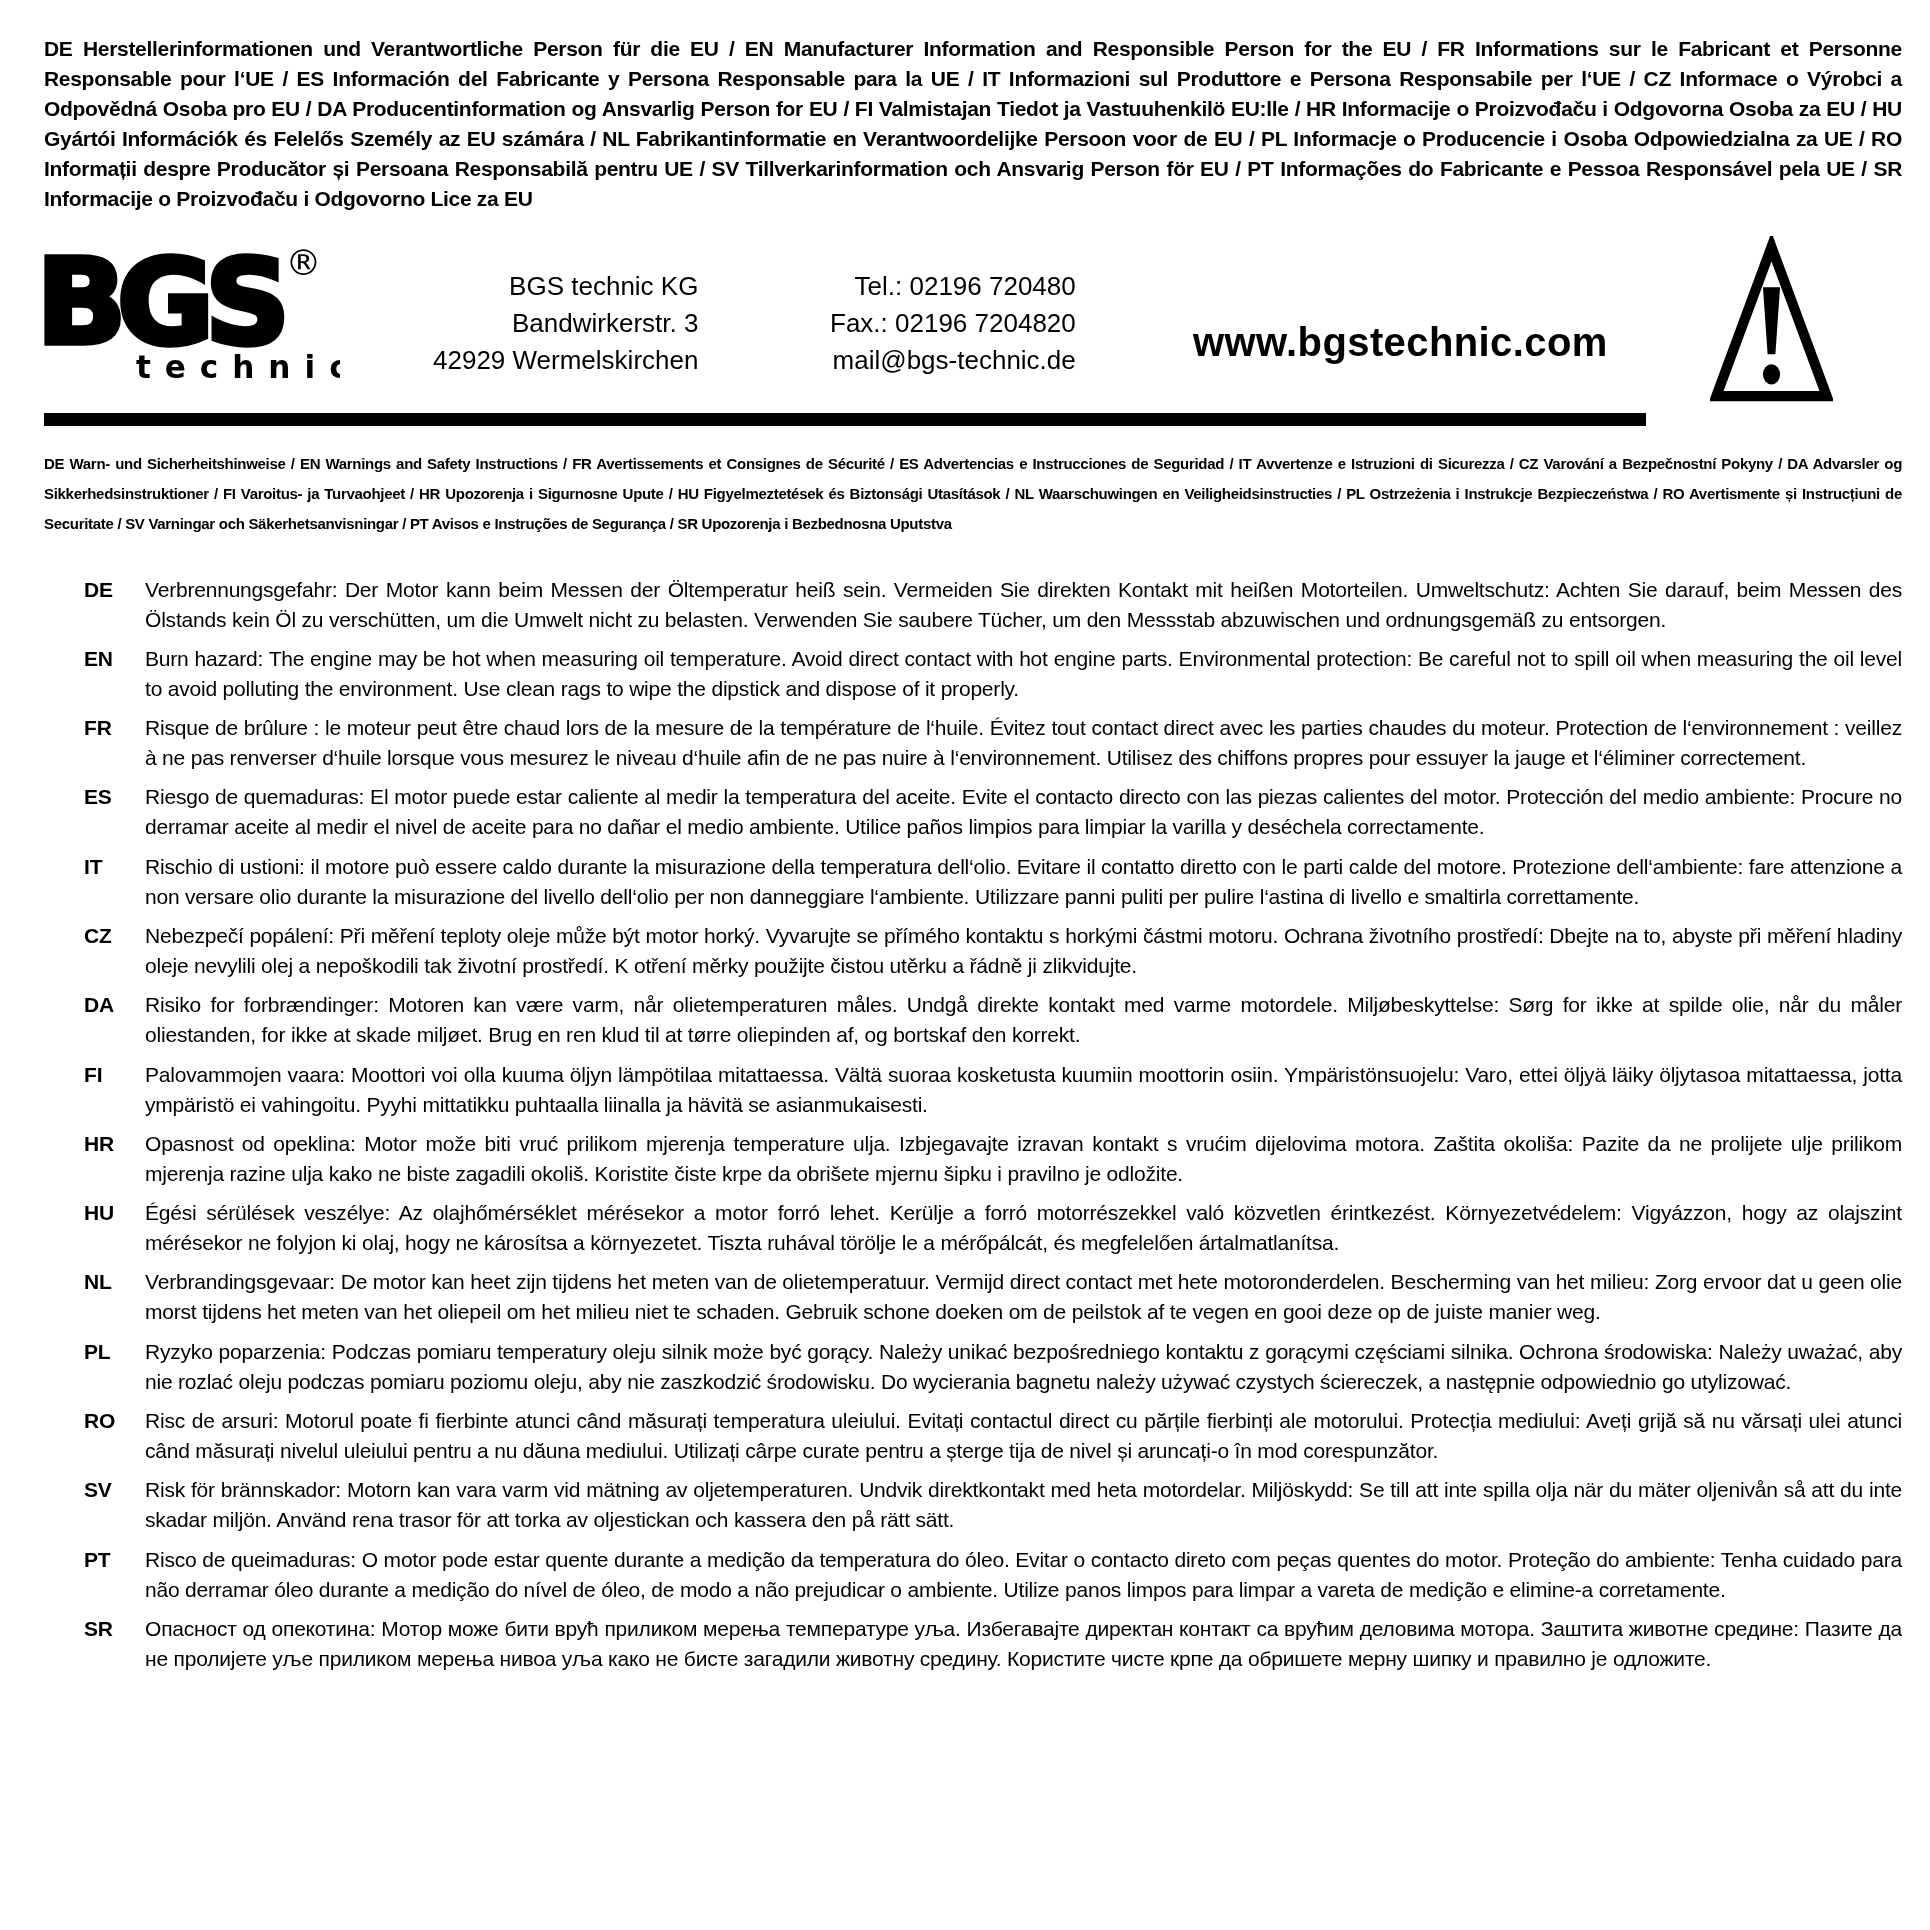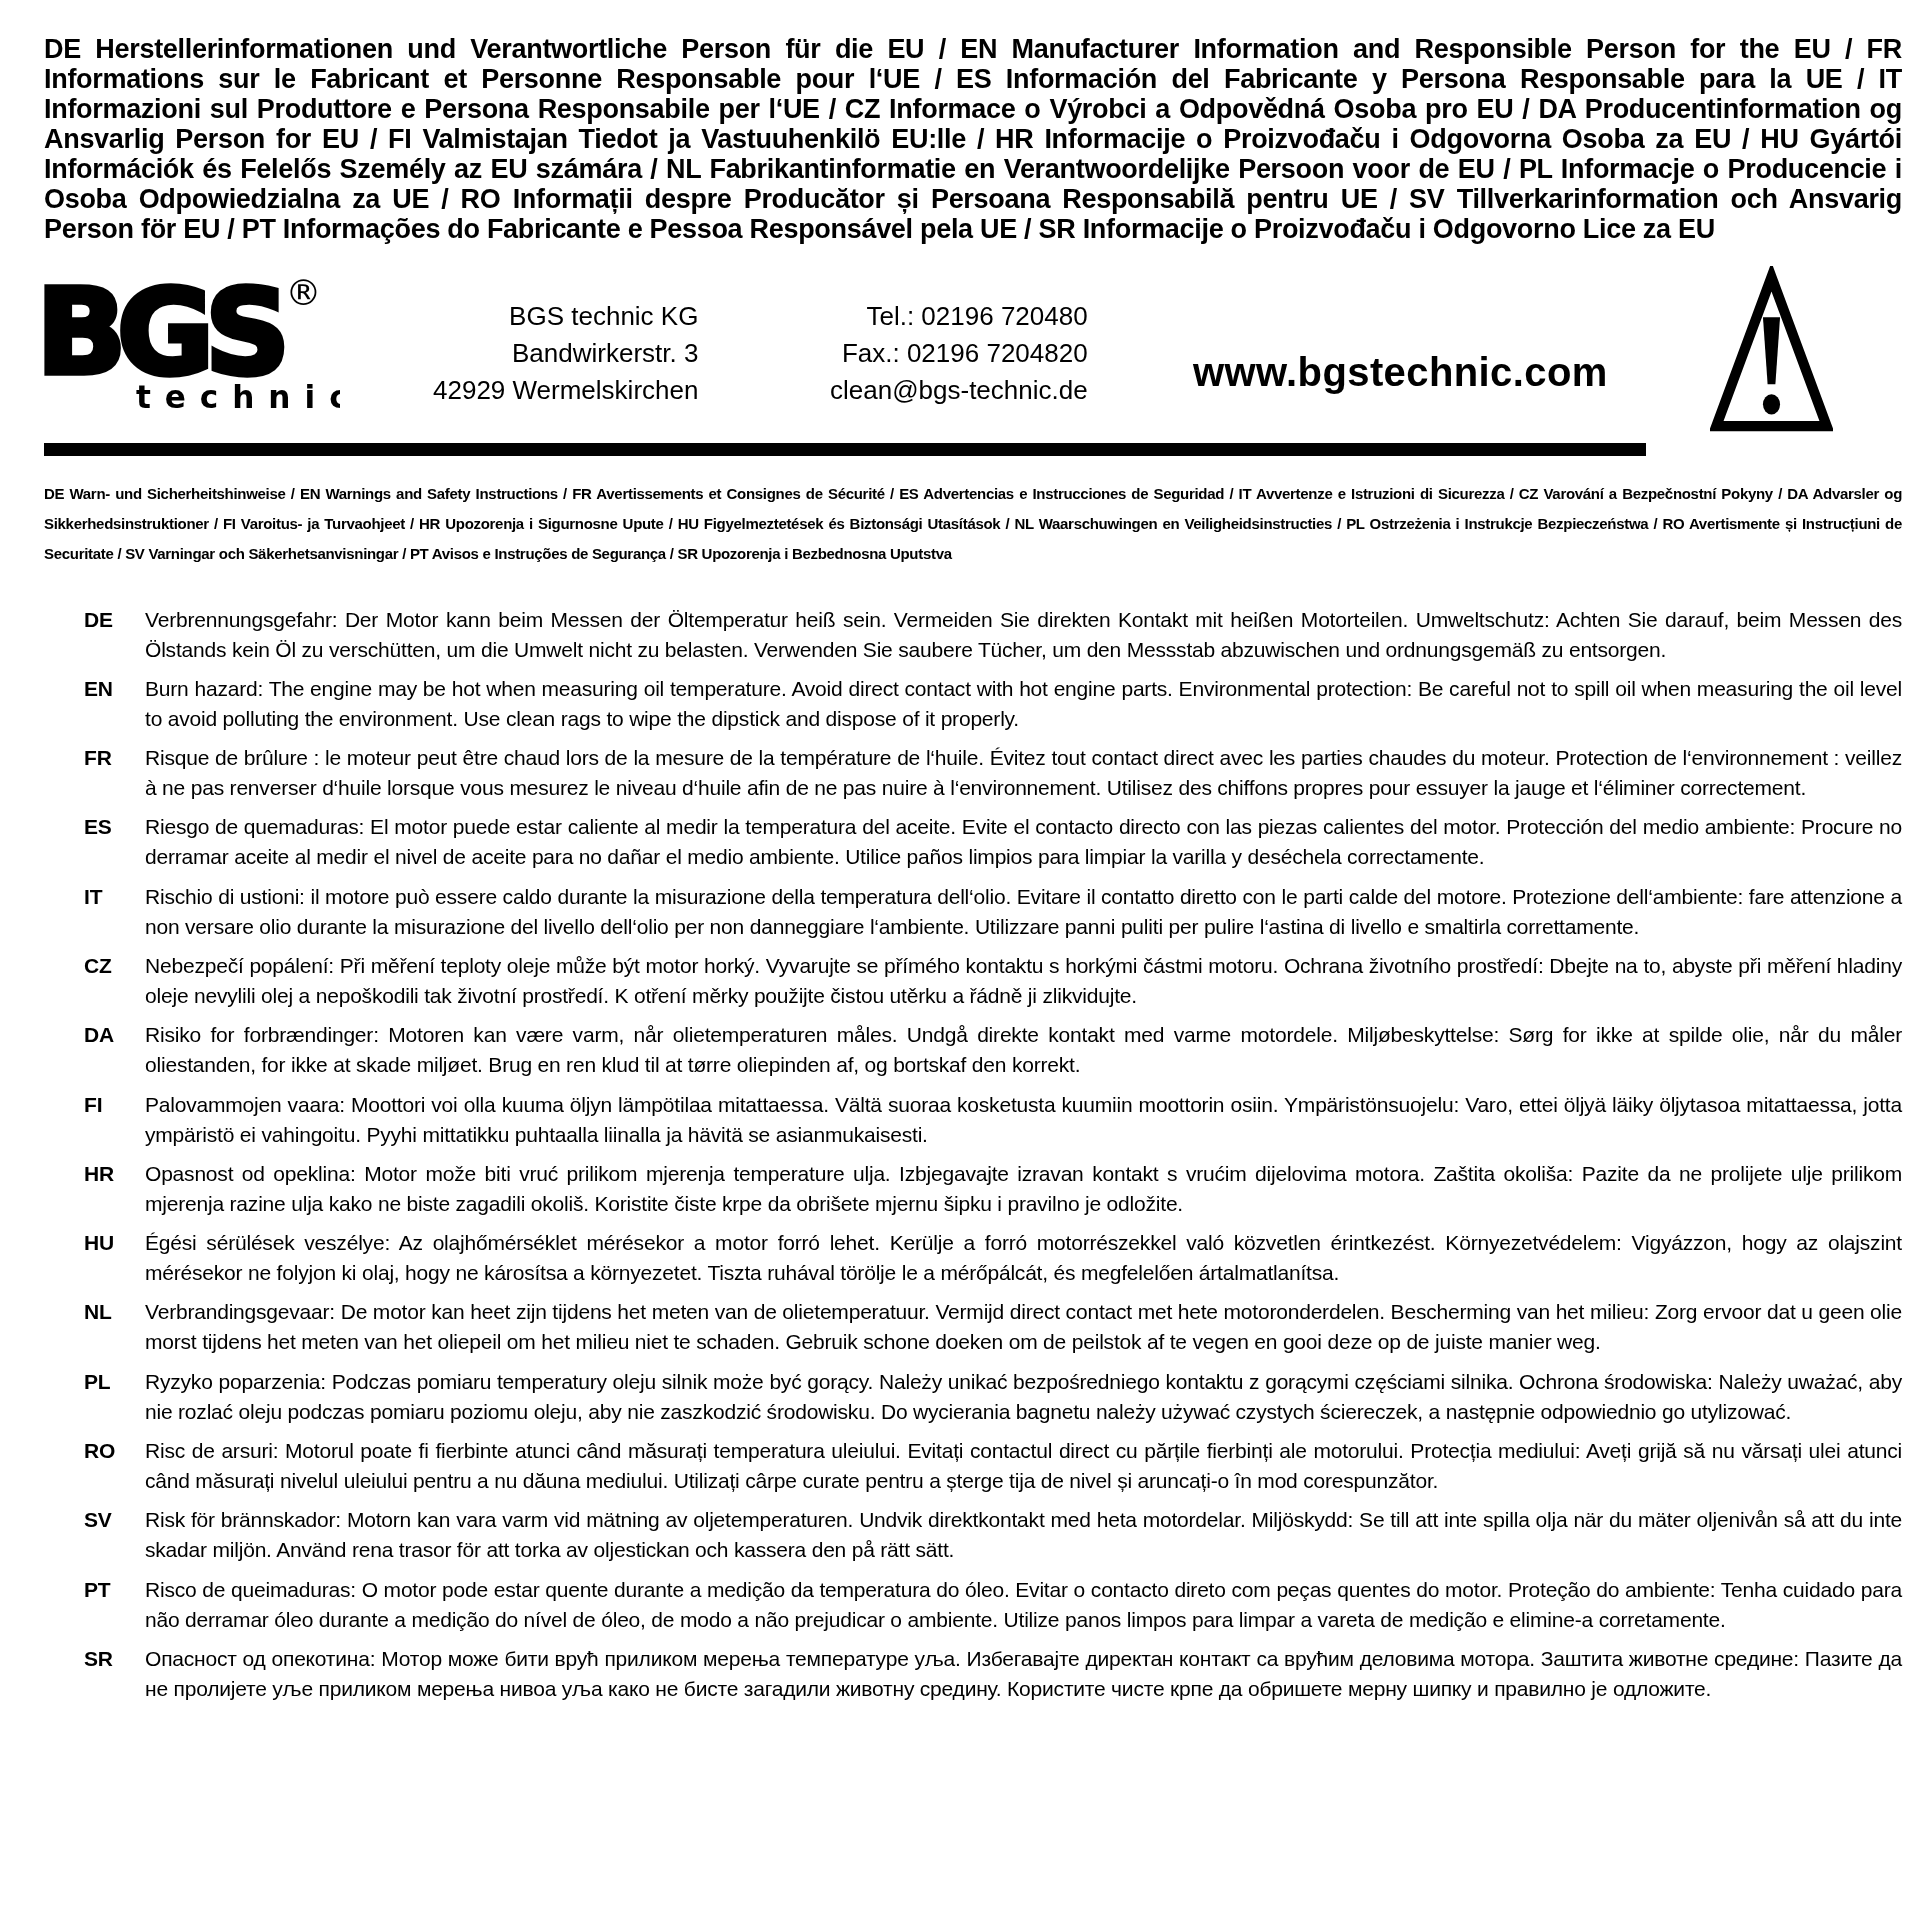--- a/index.html
+++ b/index.html
@@ -14,21 +14,21 @@
     height: 1930px;
     overflow: hidden;
   }
   .page {
     padding: 34px 28px 0 44px;
     box-sizing: border-box;
     width: 1930px;
   }
   .header-info {
     margin: 0;
-    font-size: 27px;
+    font-size: 21px;
     line-height: 30px;
     font-weight: bold;
     text-align: justify;
     letter-spacing: -0.3px;
   }
   .company-row {
     position: relative;
     height: 185px;
     margin-top: 14px;
     text-align: right;
@@ -115,21 +115,21 @@
 
     <div class="addr">
       <div>BGS technic KG</div>
       <div>Bandwirkerstr. 3</div>
       <div>42929 Wermelskirchen</div>
     </div>
 
     <div class="contact">
       <div>Tel.: 02196 720480</div>
       <div>Fax.: 02196 7204820</div>
-      <div>clean@bgs-technic.de</div>
+      <div>mail@bgs-technic.de</div>
     </div>
 
     <div class="website">www.bgstechnic.com</div>
 
     <svg class="triangle" viewBox="0 0 158 220" aria-hidden="true">
       <path d="M79 14 L150 206 L8 206 Z" fill="none" stroke="#000" stroke-width="13" stroke-linejoin="miter"></path>
       <path d="M68 66 L90 66 L84 152 L74 152 Z" fill="#000"></path>
       <ellipse cx="79" cy="178" rx="11" ry="13" fill="#000"></ellipse>
     </svg>
 

